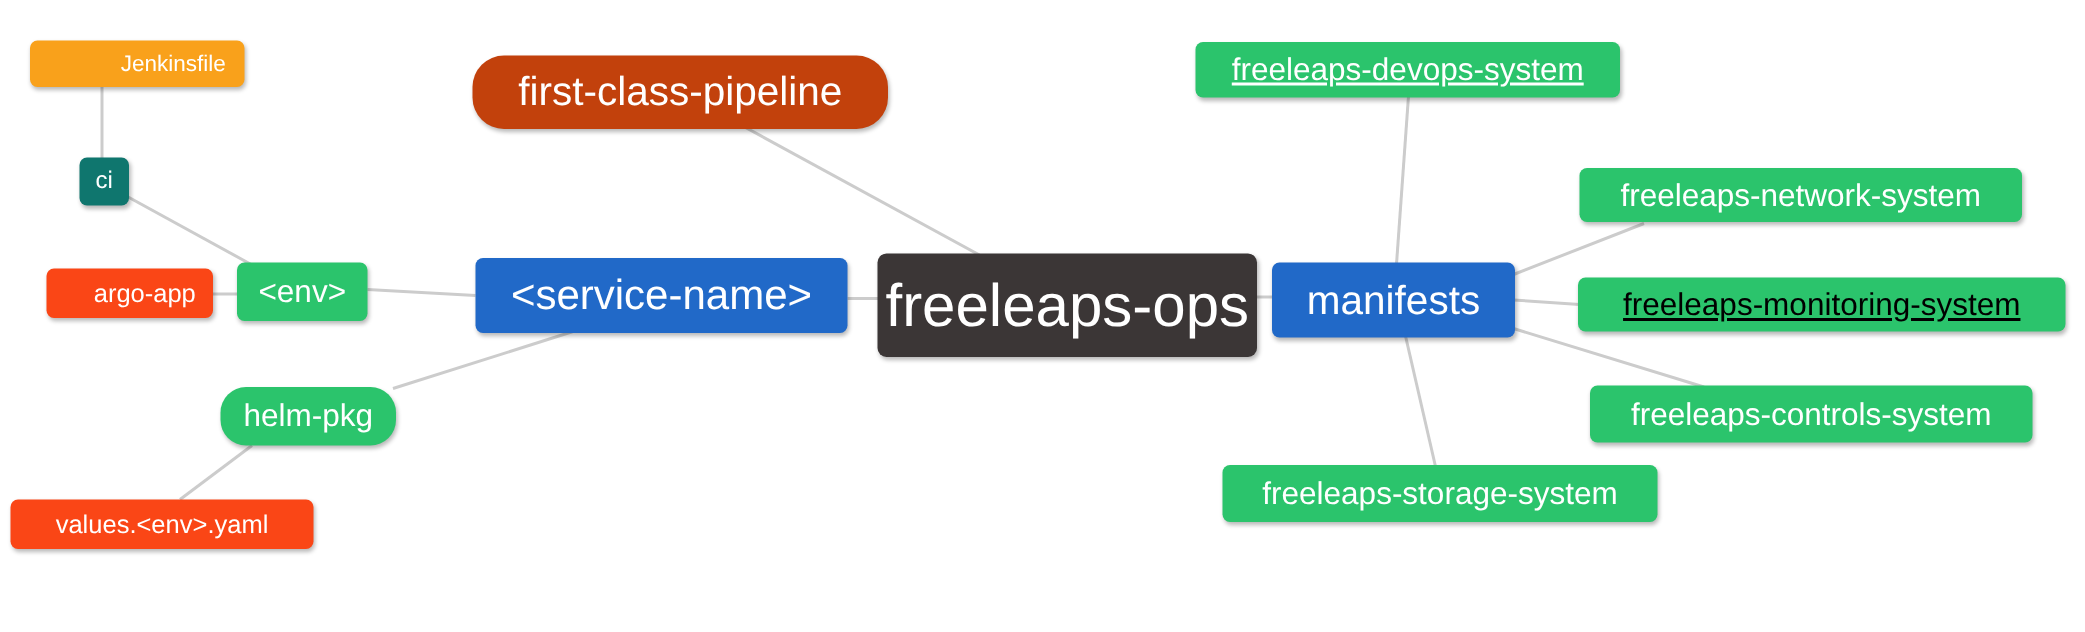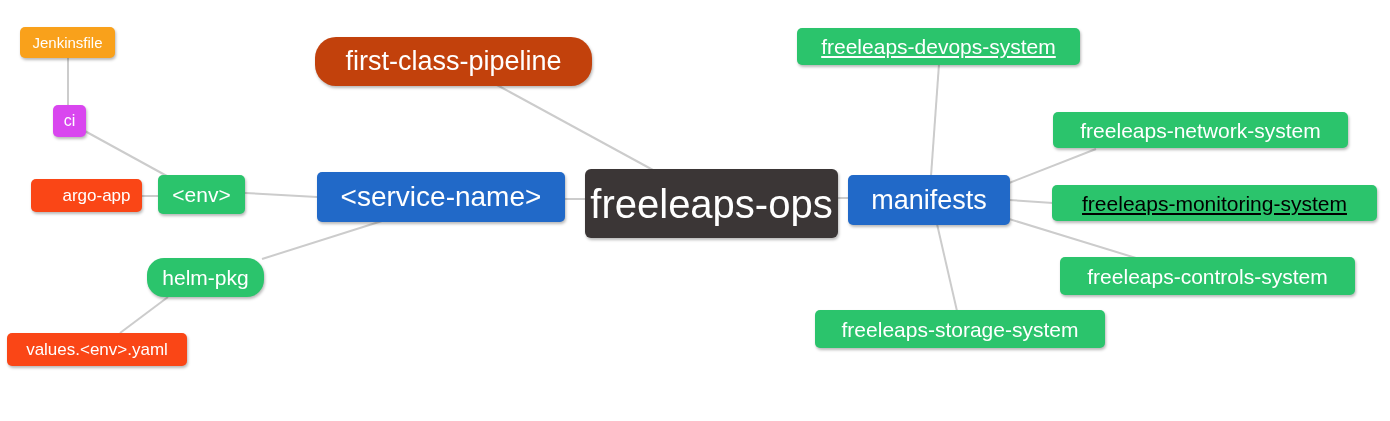--- a/index.html
+++ b/index.html
@@ -29,21 +29,21 @@
     box-shadow: 1px 2px 3px rgba(0,0,0,0.28);
     cursor: default;
     line-height: 1;
   }
   
   .n-jenkinsfile { left:20px;  top:27px;  width:95px;  height:31px; font-size:15px; }
   .n-ci          { left:53px;  top:105px; width:33px;  height:32px; font-size:16px; }
   .n-argo        { left:31px;  top:179px; width:91px;  height:33px; font-size:17px; }
   .n-env         { left:158px; top:175px; width:87px;  height:39px; font-size:21px; }
   .n-helm        { left:147px; top:258px; width:117px; height:39px; font-size:21px; }
-  .n-values      { left:7px;   top:333px; width:180px; height:33px; font-size:17px; }
+  .n-values      { left:7px;   top:333px; width:202px; height:33px; font-size:17px; }
   .n-fcp         { left:315px; top:37px;  width:277px; height:49px; font-size:27px; }
   .n-service     { left:317px; top:172px; width:248px; height:50px; font-size:28px; }
   .n-ops         { left:585px; top:169px; width:253px; height:69px; font-size:40px; border-radius:6px; }
   .n-manifests   { left:848px; top:175px; width:162px; height:50px; font-size:27px; }
   .n-devops      { left:797px; top:28px;  width:283px; height:37px; font-size:21px; }
   .n-network     { left:1053px;top:112px; width:295px; height:36px; font-size:21px; }
   .n-monitoring  { left:1052px;top:185px; width:325px; height:36px; font-size:21px; }
   .n-controls    { left:1060px;top:257px; width:295px; height:38px; font-size:21px; }
   .n-storage     { left:815px; top:310px; width:290px; height:38px; font-size:21px; }
 </style>
@@ -62,24 +62,24 @@
     <line class="edge" x1="497" y1="85" x2="653" y2="170"></line>
     <line class="edge" x1="565" y1="199" x2="586" y2="199"></line>
     <line class="edge" x1="837" y1="198" x2="849" y2="198"></line>
     <line class="edge" x1="939" y1="64" x2="931" y2="176"></line>
     <line class="edge" x1="1009" y1="183" x2="1096" y2="149"></line>
     <line class="edge" x1="1009" y1="200" x2="1053" y2="203"></line>
     <line class="edge" x1="1009" y1="219" x2="1136" y2="258"></line>
     <line class="edge" x1="937" y1="224" x2="957" y2="311"></line>
   </svg>
 
-  <div class="node n-jenkinsfile" style="background: rgb(249, 161, 27); color: rgb(255, 255, 255);">
+  <div class="node n-jenkinsfile" style="background: rgb(249, 161, 27); color: rgb(255, 255, 255); padding-left: 48px;">
     <span>Jenkinsfile</span>
   </div>
-  <div class="node n-ci" style="background: #d946ef; color: rgb(255, 255, 255);">
+  <div class="node n-ci" style="background: #0f766e; color: rgb(255, 255, 255);">
     <span>ci</span>
   </div>
   <div class="node n-argo" style="background: rgb(250, 70, 22); color: rgb(255, 255, 255); padding-left: 20px;">
     <span>argo-app</span>
   </div>
   <div class="node n-env" style="background: rgb(43, 196, 108); color: rgb(255, 255, 255);">
     <span>&lt;env&gt;</span>
   </div>
   <div class="node n-helm" style="background: rgb(43, 196, 108); color: rgb(255, 255, 255); border-radius: 17px;">
     <span>helm-pkg</span>

